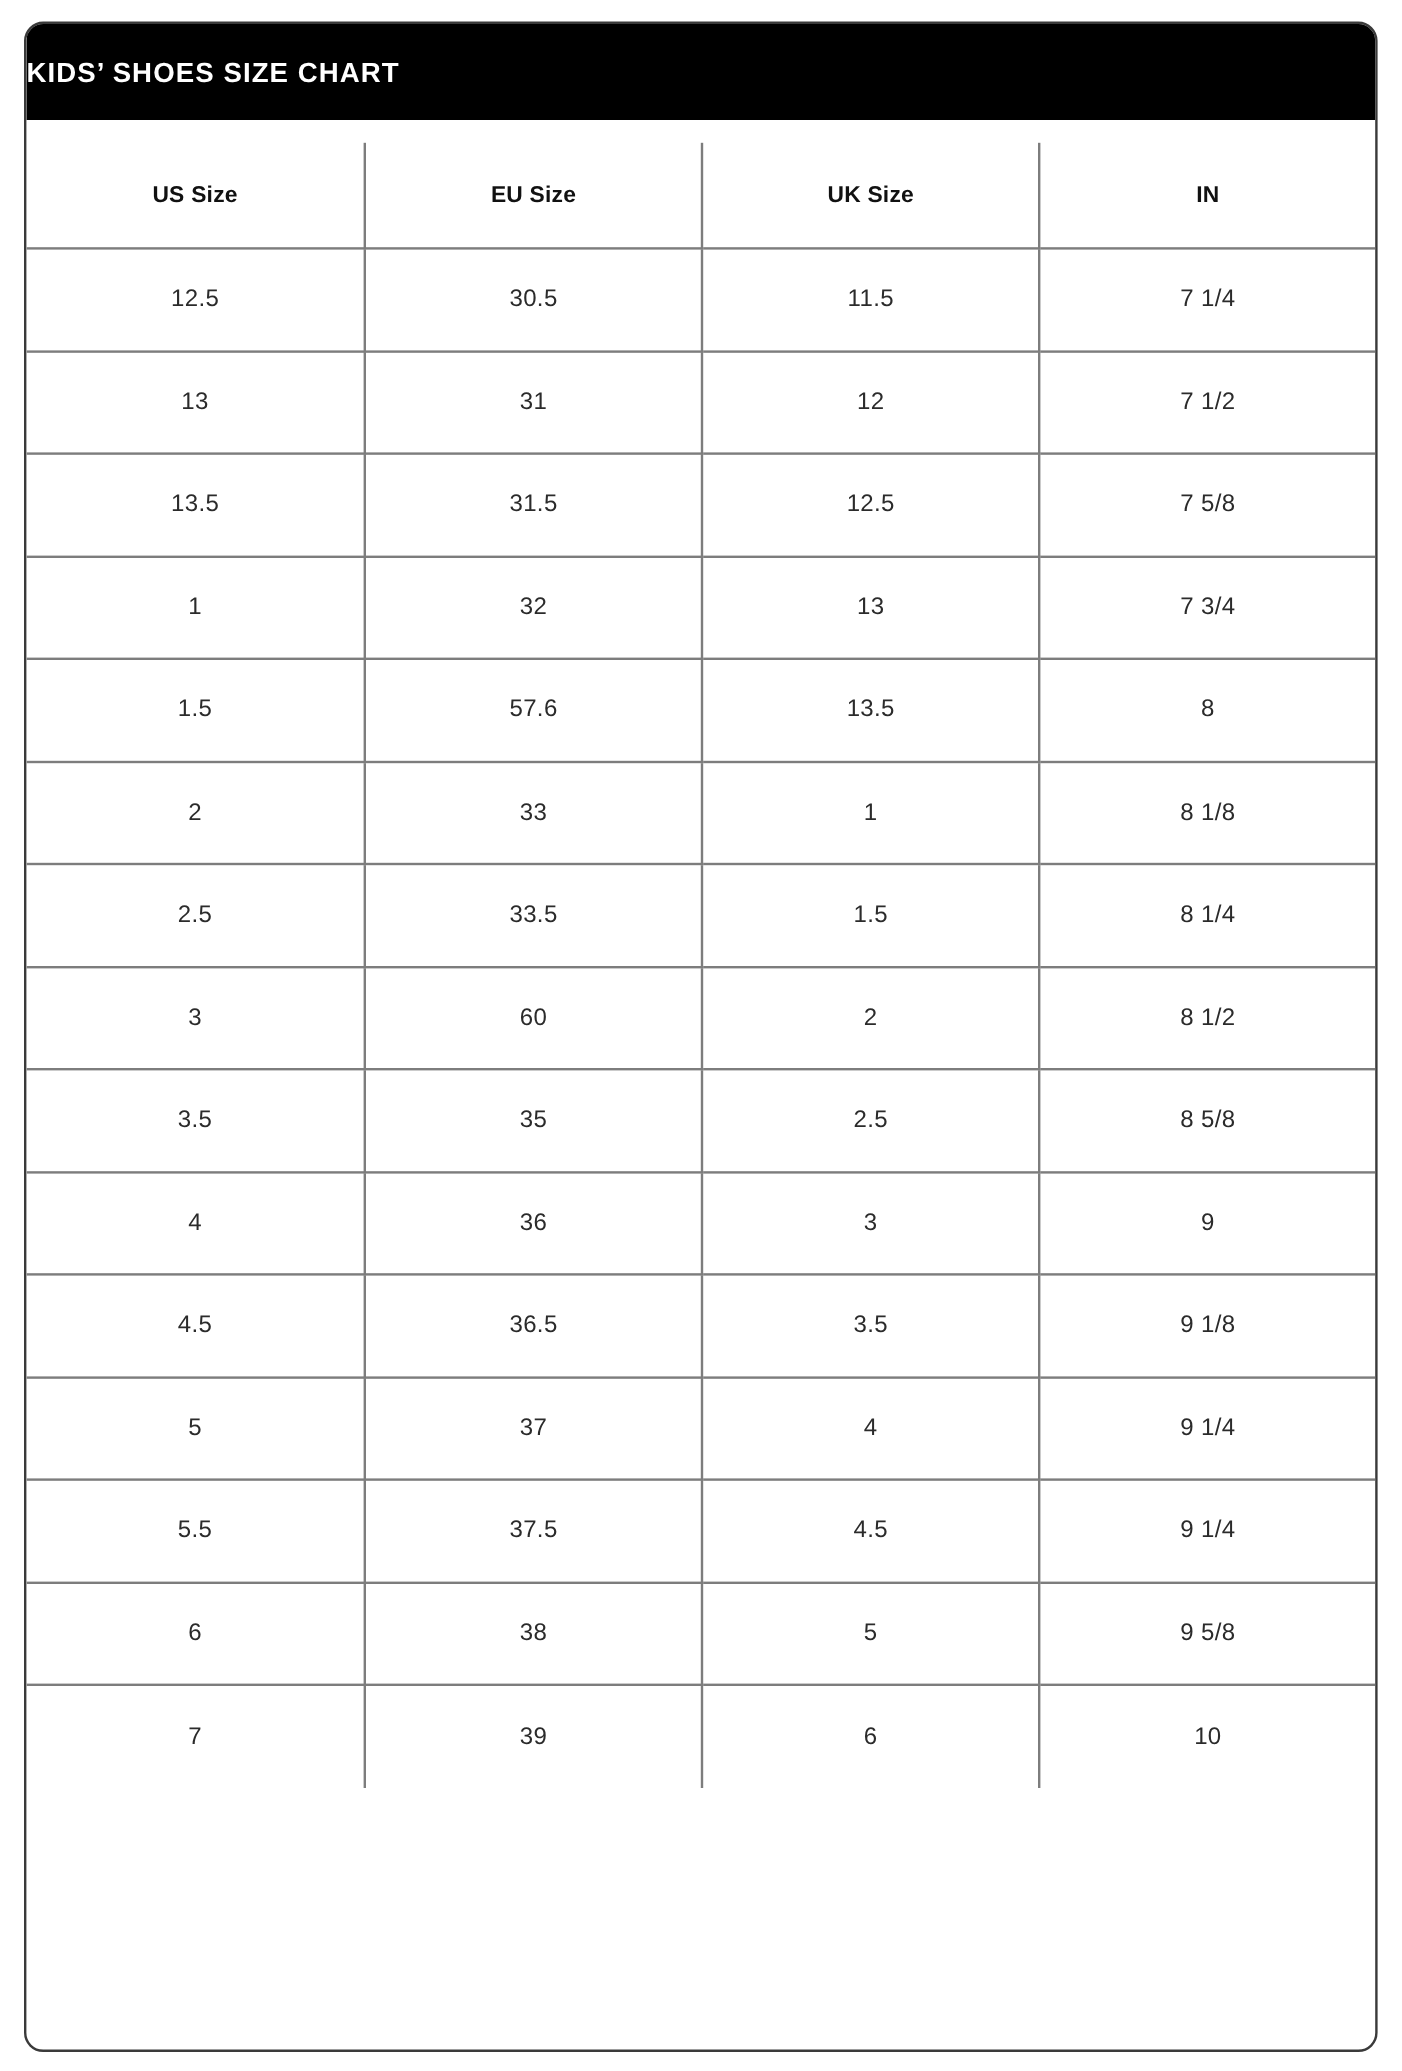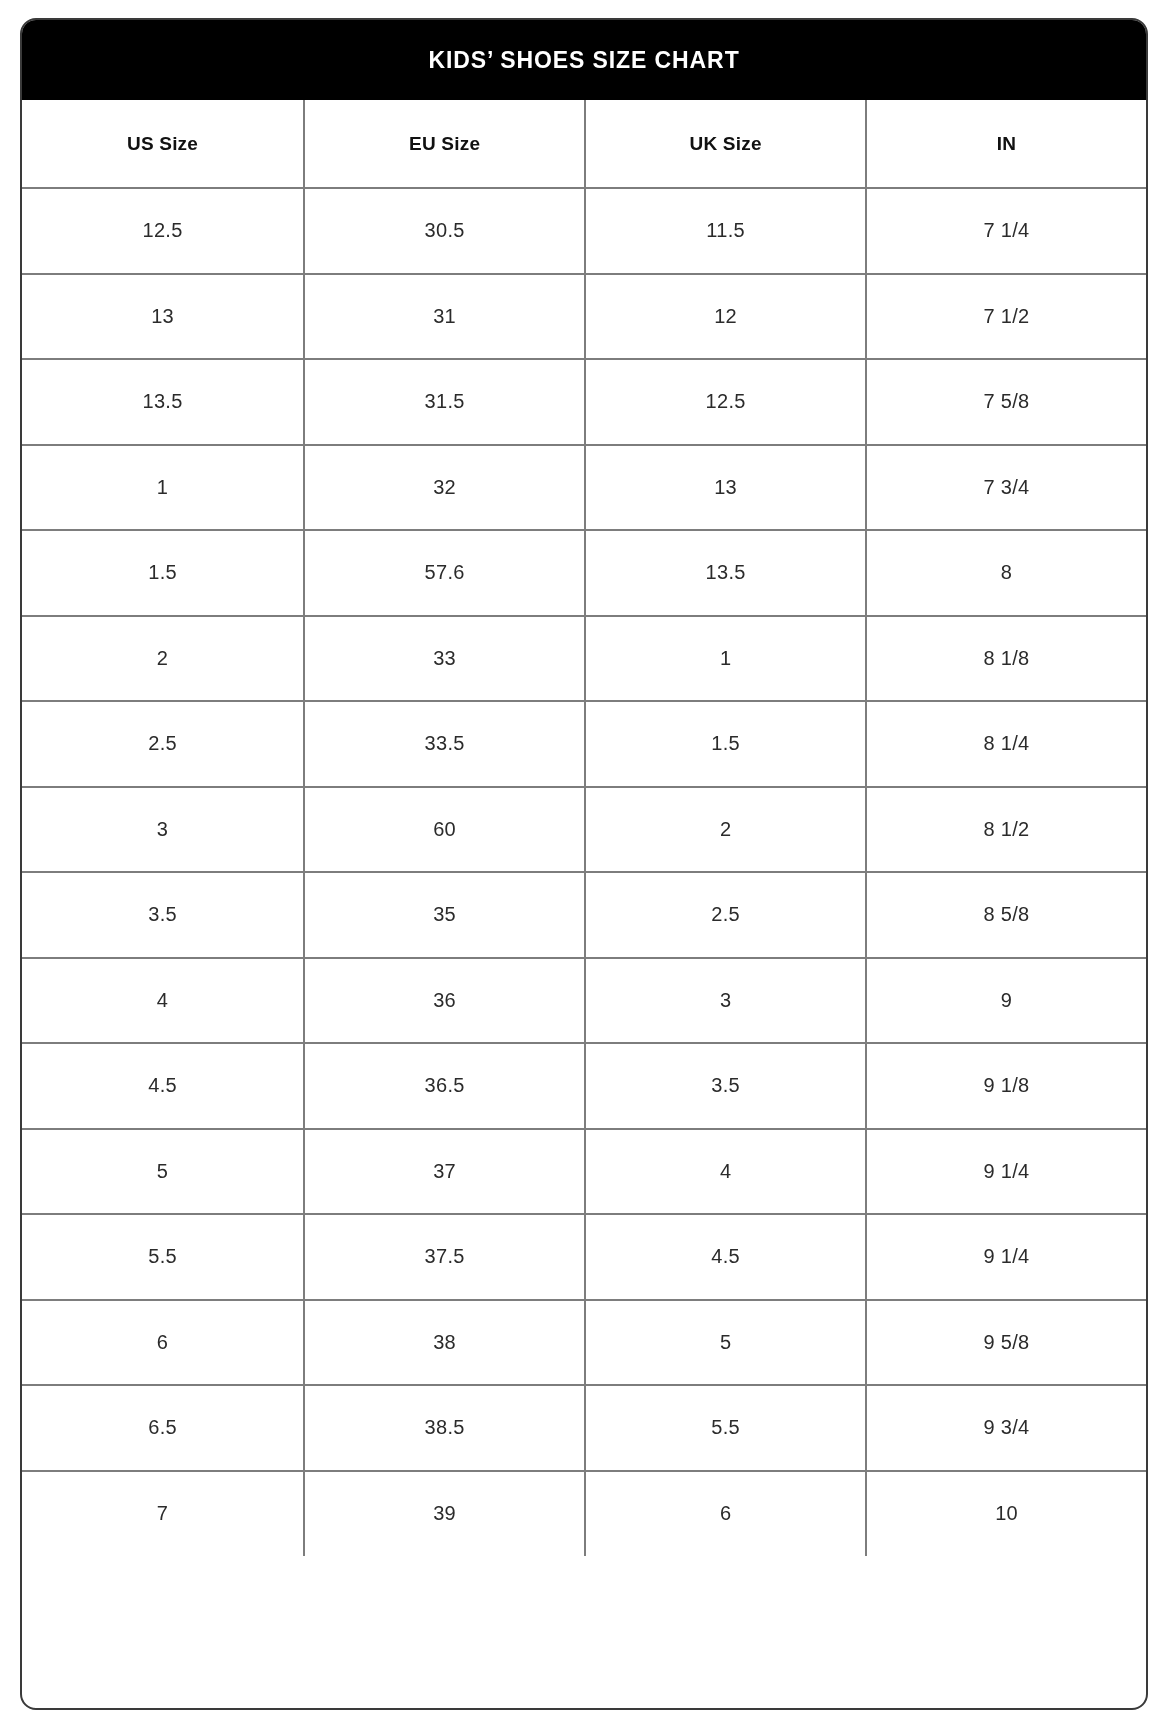--- a/index.html
+++ b/index.html
@@ -27,36 +27,37 @@
     overflow: hidden;
   }
 
   
   .title-bar {
     height: 80px;
     background: #000000;
     color: #ffffff;
     display: flex;
     align-items: center;
-    justify-content: center;
+    justify-content: flex-start;
     box-sizing: border-box;
   }
   .title-text {
     font-size: 23px;
     font-weight: bold;
     letter-spacing: 0.9px;
     line-height: 1;
     text-align: center;
   }
 
   
   table.size-table {
     width: 100%;
     border-collapse: collapse;
     table-layout: fixed;
+    margin-top: 19px;
   }
   table.size-table col.c0 { width: 25.1%; }
   table.size-table col.c1 { width: 25.0%; }
   table.size-table col.c2 { width: 25.0%; }
   table.size-table col.c3 { width: 24.9%; }
 
   table.size-table th,
   table.size-table td {
     text-align: center;
     vertical-align: middle;
@@ -191,26 +192,20 @@
         <td>4.5</td>
         <td>9 1/4</td>
       </tr>
       <tr>
         <td>6</td>
         <td>38</td>
         <td>5</td>
         <td>9 5/8</td>
       </tr>
       <tr>
-        <td>6.5</td>
-        <td>38.5</td>
-        <td>5.5</td>
-        <td>9 3/4</td>
-      </tr>
-      <tr>
         <td>7</td>
         <td>39</td>
         <td>6</td>
         <td>10</td>
       </tr>
     </tbody>
   </table>
 
 </div>
 

